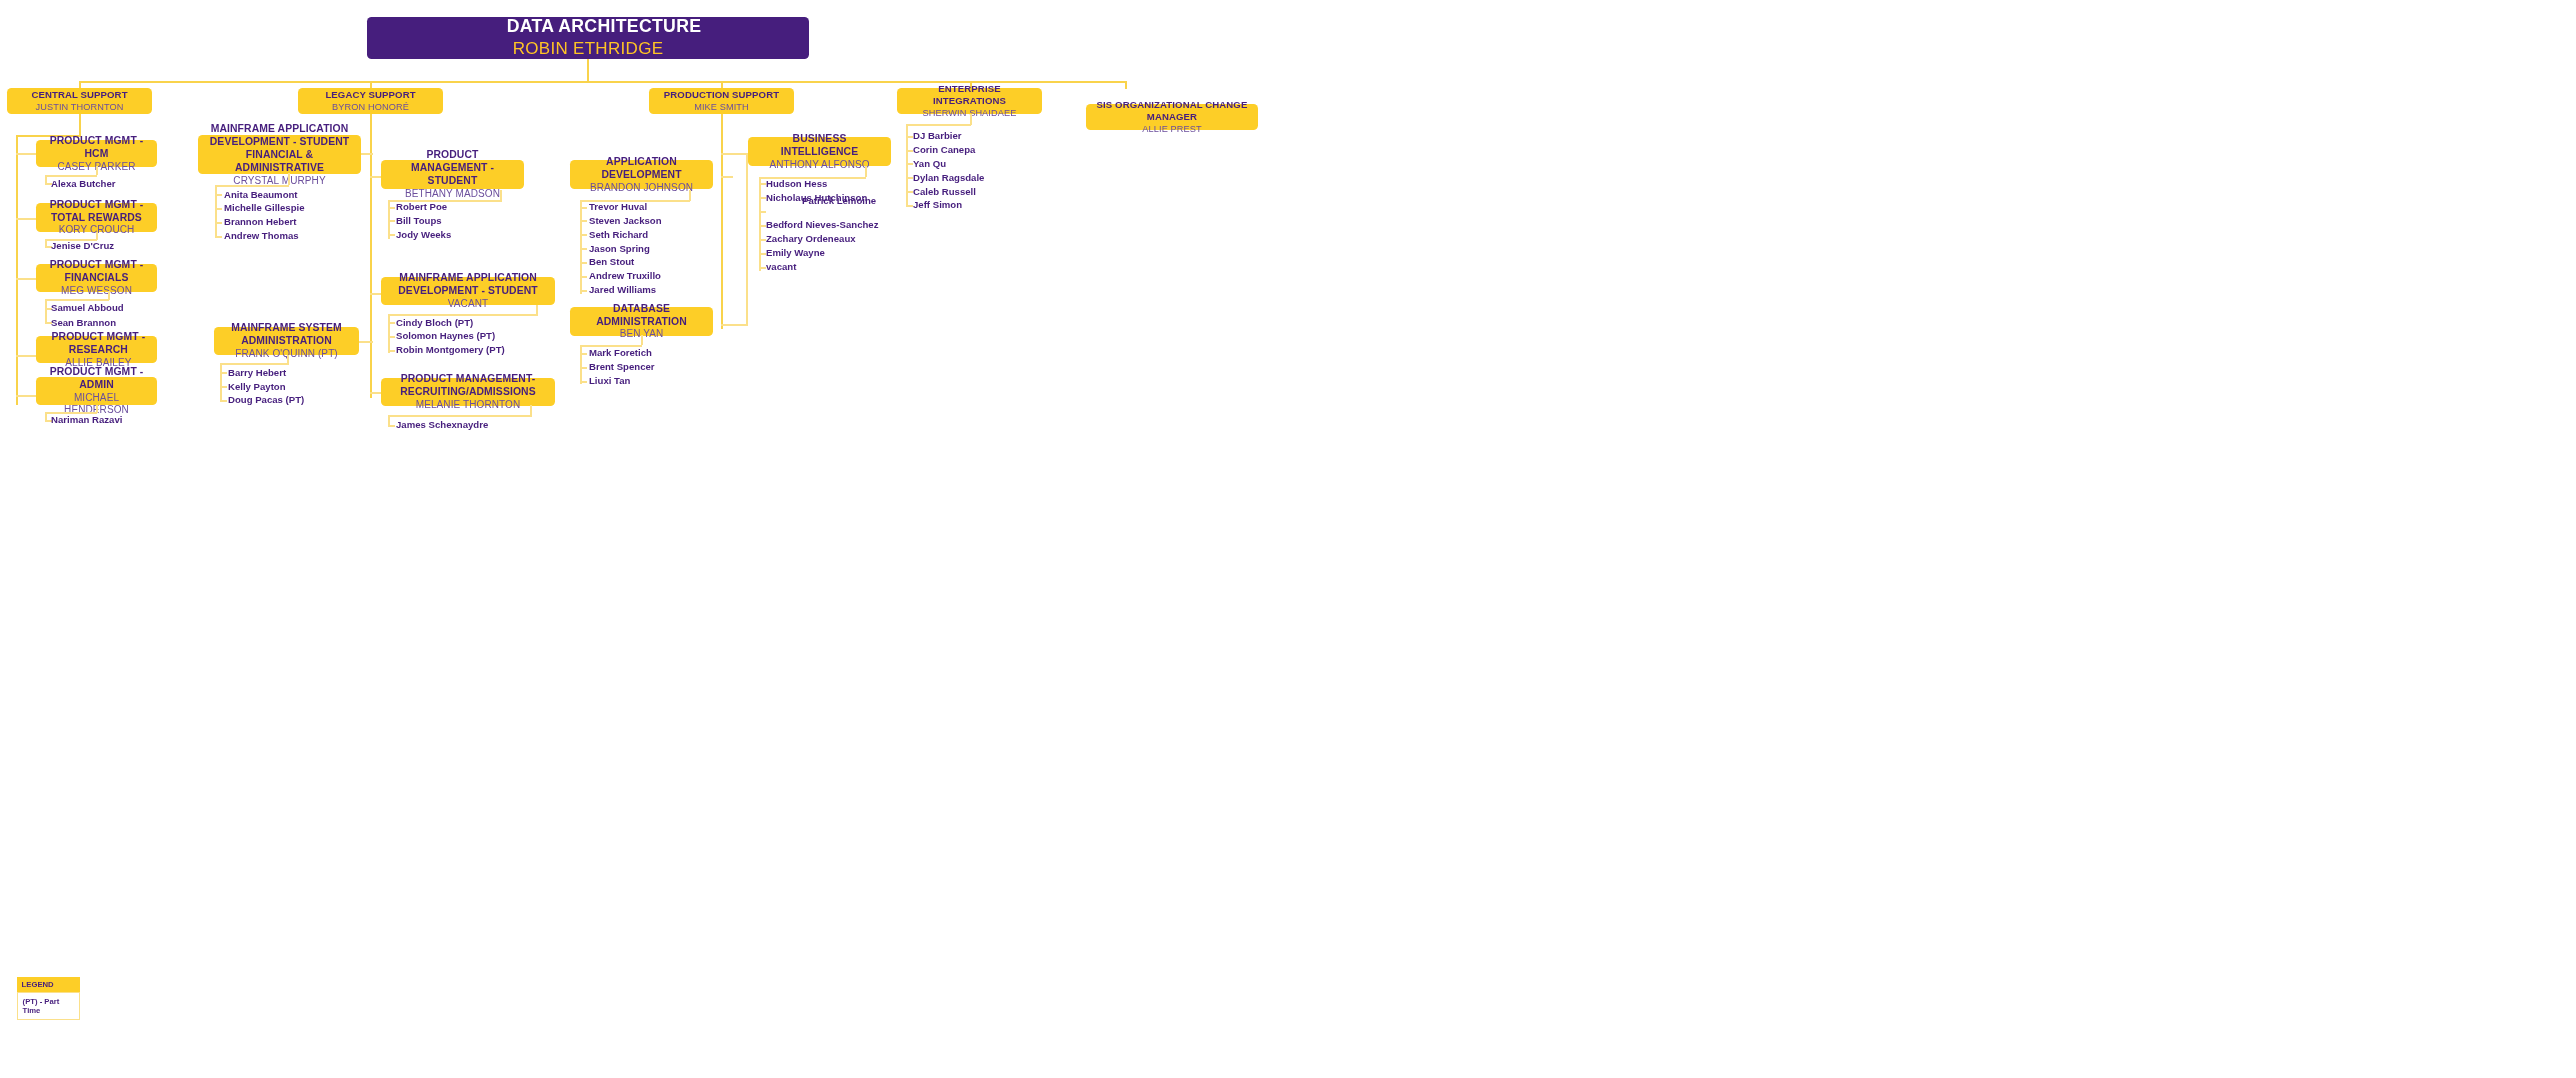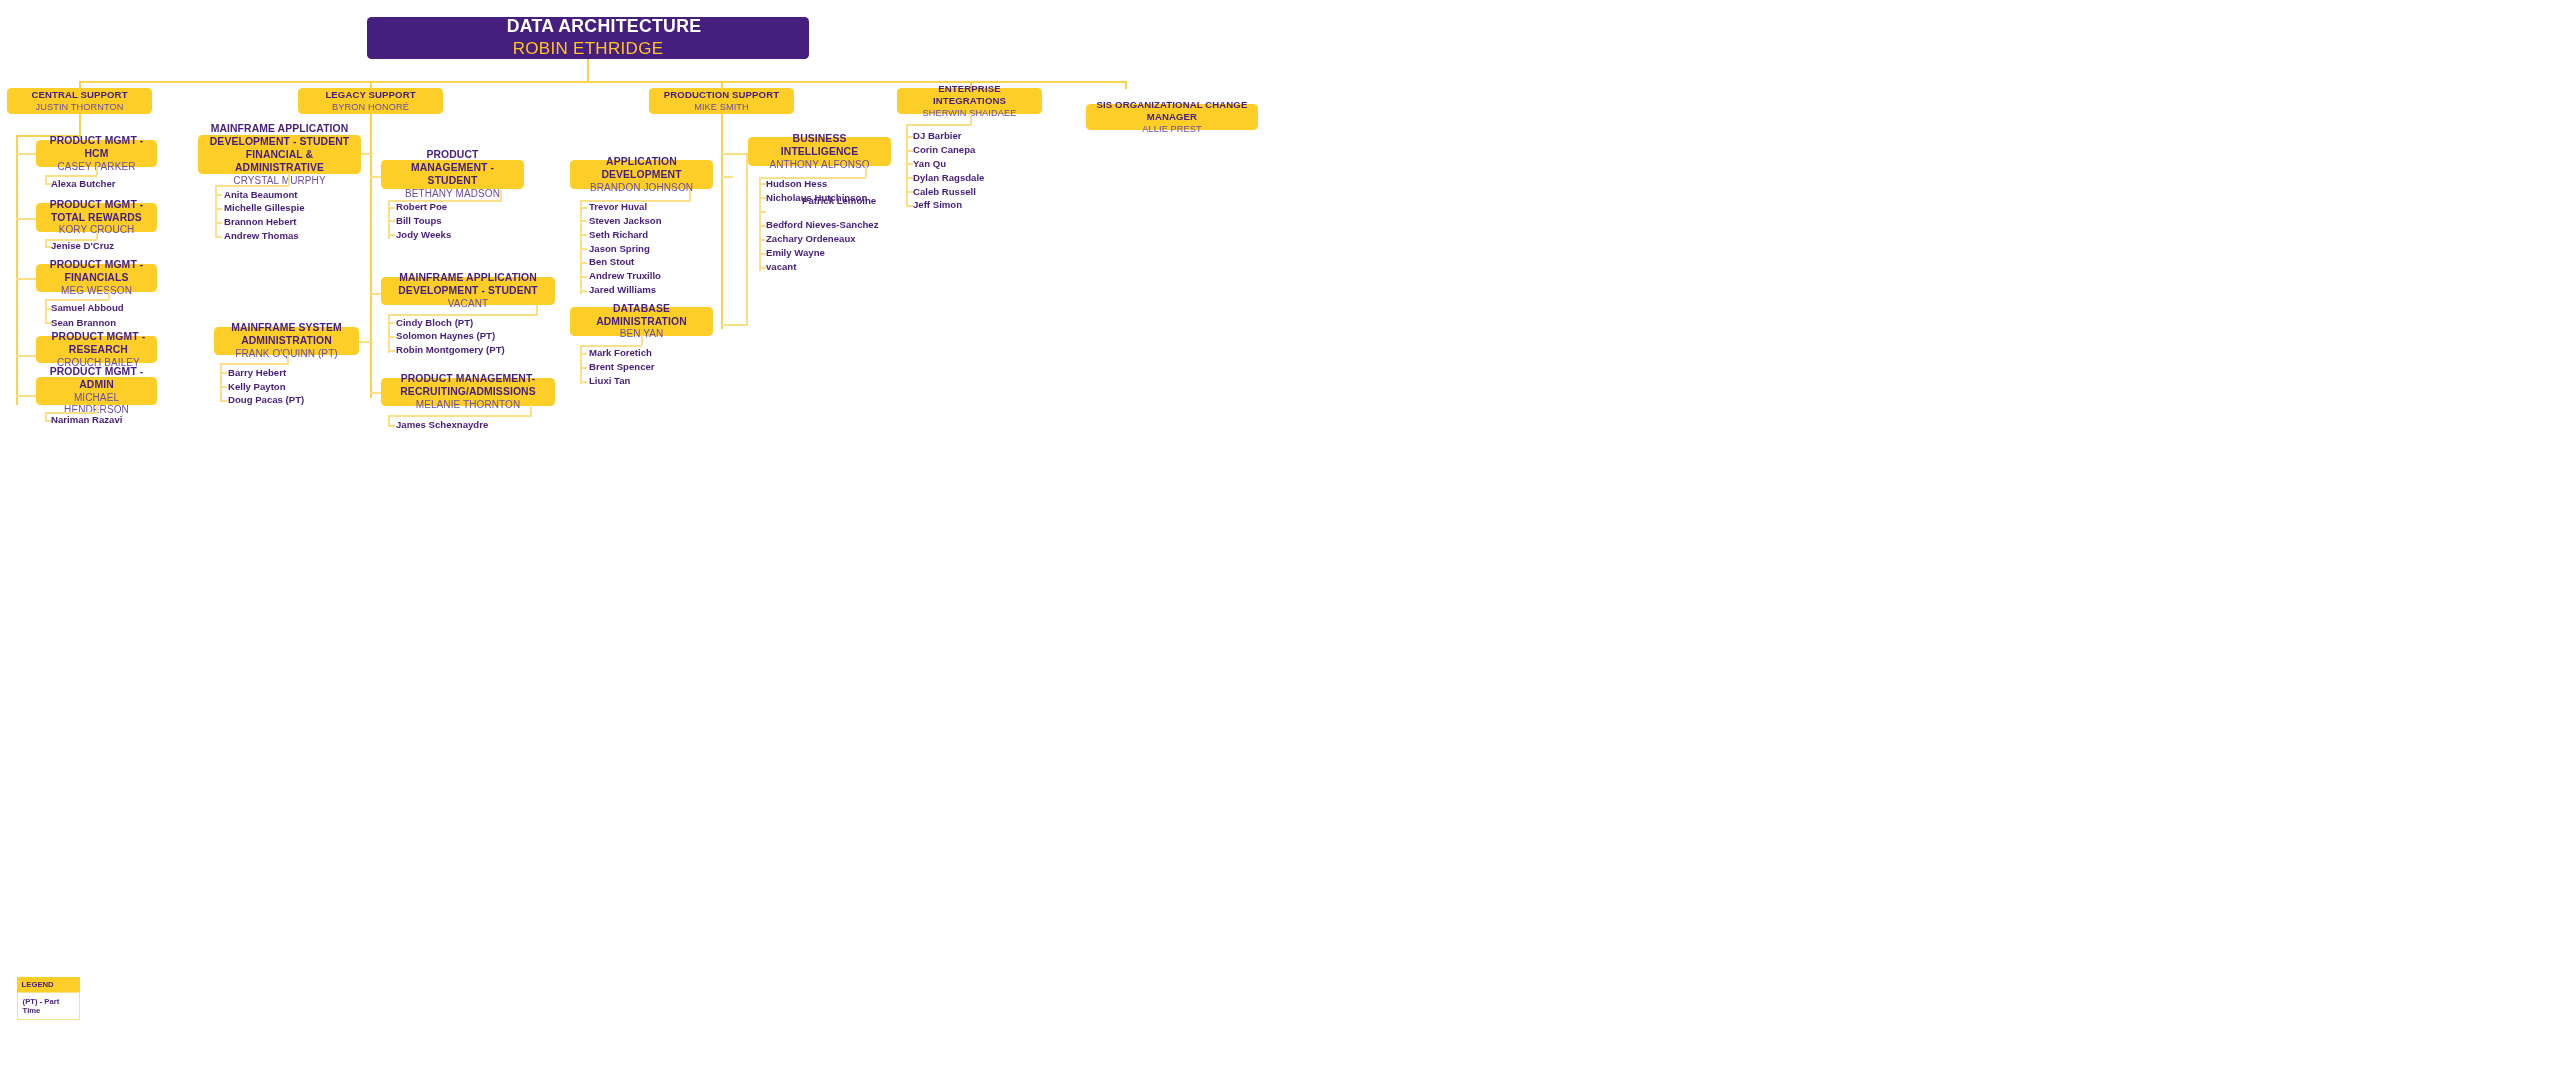--- a/index.html
+++ b/index.html
@@ -203,21 +203,21 @@
   <div class="ln v pale" style="left:108px; top:291px; height:8.5px;"></div>
   <div class="ln h pale" style="left:45px; top:299px; width:64px;"></div>
   <div class="ln v pale" style="left:45px; top:299px; height:24px;"></div>
   <div class="ln h pale" style="left:45px; top:308px; width:7px;"></div>
   <div class="ln h pale" style="left:45px; top:322px; width:7px;"></div>
   <div class="staff" style="left:51px; top:303px;">Samuel Abboud</div>
   <div class="staff" style="left:51px; top:318px;">Sean Brannon</div>
 
   <div class="unit" style="left:36px; top:336px; width:121px; height:27px;padding-left:10px;">
     <div class="unit-title">PRODUCT MGMT - RESEARCH</div>
-    <div class="unit-sub">CROUCH BAILEY</div>
+    <div class="unit-sub">ALLIE BAILEY</div>
   </div>
 
   <div class="unit" style="left:36px; top:377px; width:121px; height:28px;">
     <div class="unit-title">PRODUCT MGMT - ADMIN</div>
     <div class="unit-sub">MICHAEL HENDERSON</div>
   </div>
   <div class="ln v pale" style="left:96px; top:405px; height:7.7px;"></div>
   <div class="ln h pale" style="left:45px; top:412px; width:52px;"></div>
   <div class="ln v pale" style="left:45px; top:412px; height:9.2px;"></div>
   <div class="ln h pale" style="left:45px; top:420px; width:7px;"></div>

